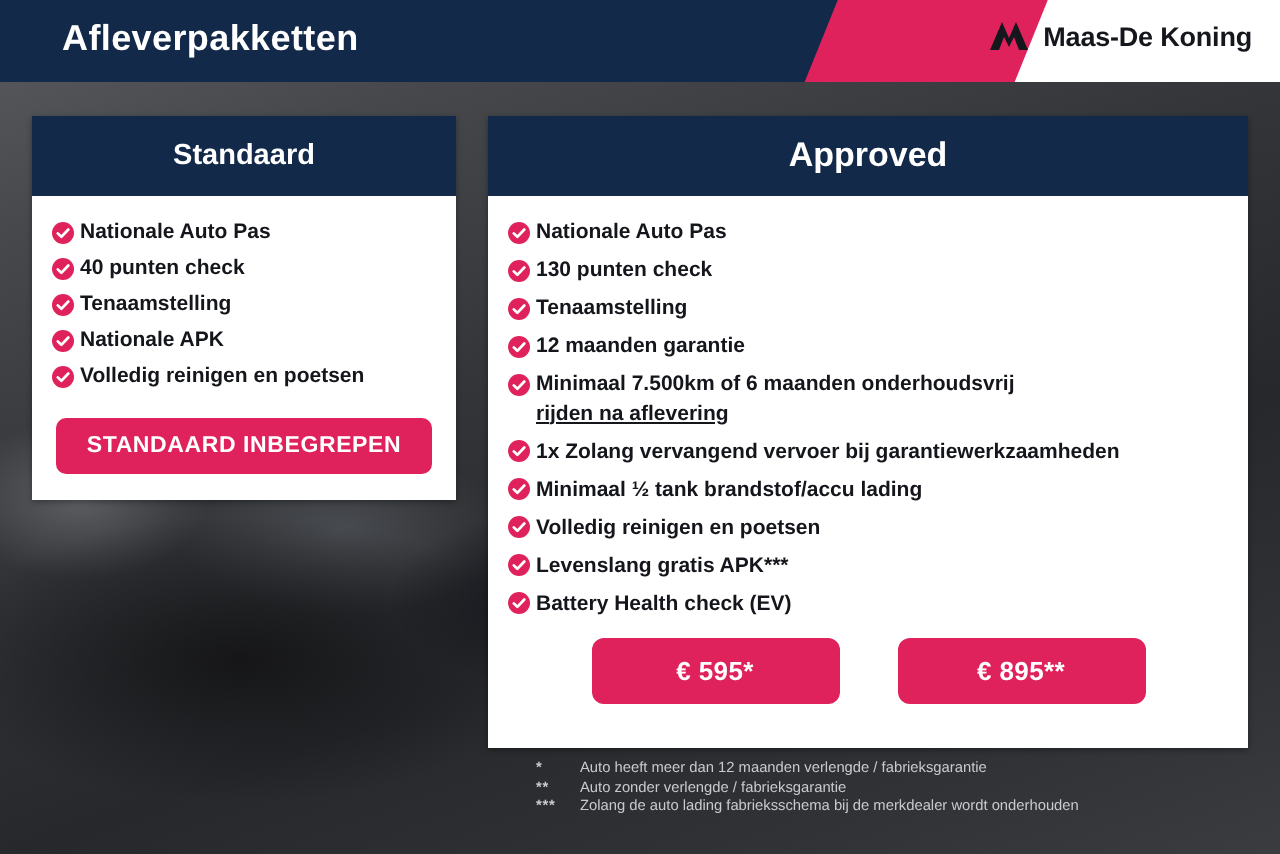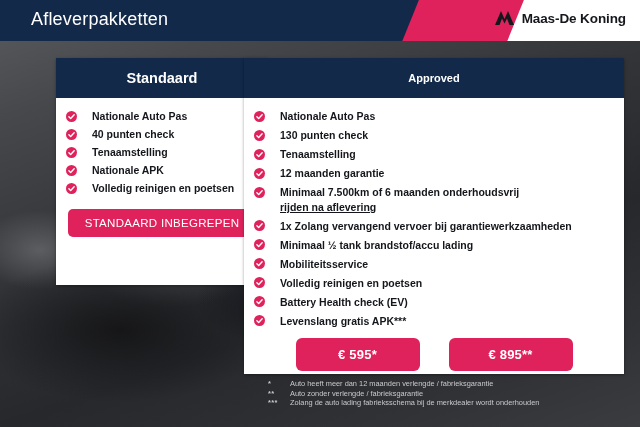--- a/index.html
+++ b/index.html
@@ -32,63 +32,63 @@
     background:#e0225c;
     transform:skewX(-22deg);
   }
   #header .diag-white{
     position:absolute;top:-6px;right:-10px;width:135px;height:56px;
     background:#ffffff;
     transform:skewX(-22deg);
   }
   #page-title{
     position:absolute;left:31px;top:9px;
-    font-size:18px;font-weight:normal;color:#ffffff;letter-spacing:.2px;
+    font-size:18px;font-weight:bold;color:#ffffff;letter-spacing:.2px;
     z-index:4;
   }
   #brand{
     position:absolute;right:14px;top:10px;z-index:5;
     display:flex;align-items:center;gap:7px;
   }
   #brand .mark{width:21px;height:16px;display:block;}
   #brand .brandname{font-size:13.5px;font-weight:bold;color:#15171c;letter-spacing:-.1px;}
   
   .card{
     position:absolute;background:#ffffff;
     box-shadow:0 1px 3px rgba(0,0,0,.35);
   }
-  #card-standaard{left:16px;top:58px;width:212px;height:227px;margin-left:40px;}
+  #card-standaard{left:16px;top:58px;width:212px;height:192px;}
   #card-approved {left:244px;top:58px;width:380px;height:316px;}
   .card-head{
     background:#12294a;color:#fff;text-align:center;
     font-size:14.5px;font-weight:bold;
     display:flex;align-items:center;justify-content:center;
   }
   #card-standaard .card-head{height:40px;}
-  #card-approved  .card-head{height:40px;font-size:11px;}
+  #card-approved  .card-head{height:40px;font-size:17px;}
   .card-body{padding:12px 10px 10px 10px;}
   ul.features{list-style:none;margin:0;padding:0;}
   ul.features li{
-    display:flex;align-items:flex-start;gap:15px;
+    display:flex;align-items:flex-start;gap:3px;
     margin-bottom:5px;
     font-size:10.5px;font-weight:bold;color:#14161b;
     line-height:13px;
   }
   #card-approved ul.features li{font-size:10.5px;margin-bottom:5.5px;line-height:13.5px;}
   .tick{
     flex:0 0 auto;width:11px;height:11px;margin-top:.5px;display:block;
   }
   .li-text{display:block;}
   .li-text .cont{display:block;margin-top:1px;text-decoration:underline;}
   
   #cta-standaard{
     display:block;margin:14px 2px 0 2px;
     background:#e0225c;color:#ffffff;border:none;border-radius:5px;
     font-family:"Liberation Sans",sans-serif;
-    font-size:11.5px;font-weight:normal;letter-spacing:.3px;
+    font-size:11.5px;font-weight:bold;letter-spacing:.3px;
     padding:8px 4px;width:calc(100% - 4px);text-align:center;cursor:pointer;
   }
   
   #price-row{
     display:flex;justify-content:center;gap:29px;margin-top:10px;
   }
   .price-btn{
     background:#e0225c;color:#fff;border:none;border-radius:6px;
     font-family:"Liberation Sans",sans-serif;
     font-size:13px;font-weight:bold;letter-spacing:.2px;
@@ -217,42 +217,35 @@
             <circle cx="12" cy="12" r="12" fill="#e0225c"></circle>
             <path d="M6.3 12.4 L10.2 16.2 L17.8 8.2" fill="none" stroke="#ffffff" stroke-width="3" stroke-linecap="round" stroke-linejoin="round"></path>
           </svg>
           <span class="li-text">Minimaal ½ tank brandstof/accu lading</span>
         </li>
         <li>
           <svg viewBox="0 0 24 24" class="tick">
             <circle cx="12" cy="12" r="12" fill="#e0225c"></circle>
             <path d="M6.3 12.4 L10.2 16.2 L17.8 8.2" fill="none" stroke="#ffffff" stroke-width="3" stroke-linecap="round" stroke-linejoin="round"></path>
           </svg>
-          <span class="li-text">Mobiliteitsservice</span>
-        </li>
-        <li>
-          <svg viewBox="0 0 24 24" class="tick">
-            <circle cx="12" cy="12" r="12" fill="#e0225c"></circle>
-            <path d="M6.3 12.4 L10.2 16.2 L17.8 8.2" fill="none" stroke="#ffffff" stroke-width="3" stroke-linecap="round" stroke-linejoin="round"></path>
-          </svg>
           <span class="li-text">Volledig reinigen en poetsen</span>
         </li>
         <li>
           <svg viewBox="0 0 24 24" class="tick">
             <circle cx="12" cy="12" r="12" fill="#e0225c"></circle>
             <path d="M6.3 12.4 L10.2 16.2 L17.8 8.2" fill="none" stroke="#ffffff" stroke-width="3" stroke-linecap="round" stroke-linejoin="round"></path>
           </svg>
+          <span class="li-text">Levenslang gratis APK***</span>
+        </li>
+        <li>
+          <svg viewBox="0 0 24 24" class="tick">
+            <circle cx="12" cy="12" r="12" fill="#e0225c"></circle>
+            <path d="M6.3 12.4 L10.2 16.2 L17.8 8.2" fill="none" stroke="#ffffff" stroke-width="3" stroke-linecap="round" stroke-linejoin="round"></path>
+          </svg>
           <span class="li-text">Battery Health check (EV)</span>
-        </li>
-        <li>
-          <svg viewBox="0 0 24 24" class="tick">
-            <circle cx="12" cy="12" r="12" fill="#e0225c"></circle>
-            <path d="M6.3 12.4 L10.2 16.2 L17.8 8.2" fill="none" stroke="#ffffff" stroke-width="3" stroke-linecap="round" stroke-linejoin="round"></path>
-          </svg>
-          <span class="li-text">Levenslang gratis APK***</span>
         </li>
       </ul>
     <div id="price-row">
         <button class="price-btn">€ 595*</button>
         <button class="price-btn">€ 895**</button>
       </div>
   </div>
 </div>
 
 <div id="footnotes">

